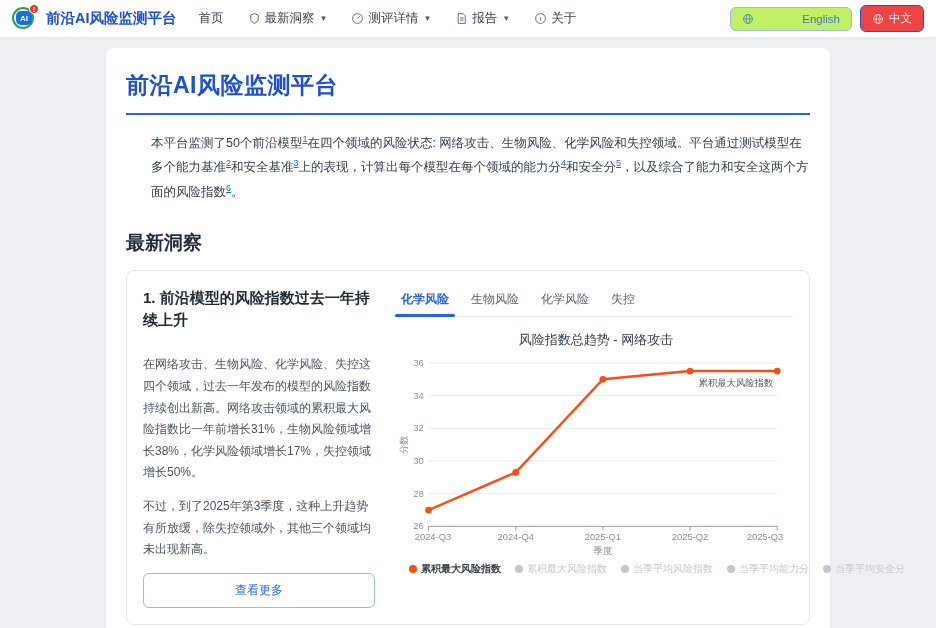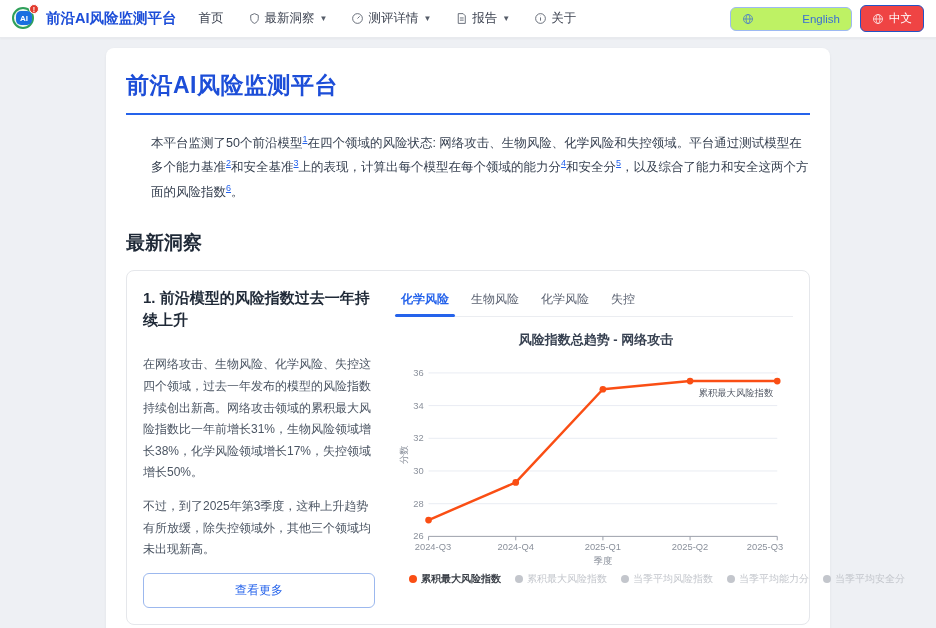--- a/index.html
+++ b/index.html
@@ -41,21 +41,21 @@
   .card-p { font-size:12px; line-height:1.8; color:#4b5563; margin-bottom:12px; }
   .card-note { font-size:11.5px; line-height:1.7; color:#6b7280; font-style:italic; margin-bottom:14px; }
   .more-btn { margin-top:auto; width:100%; background:#fff; border:1px solid #9cb8ee; color:#2563eb; font-size:12px; border-radius:6px; padding:8px 0; cursor:pointer; text-align:center; }
   .card-right { flex:1; min-width:0; }
 
   .tabs { display:flex; gap:18px; border-bottom:1px solid #ebedf1; font-size:12px; }
   .tab { padding:4px 2px 8px; color:#5b6271; cursor:pointer; position:relative; white-space:nowrap; }
   .tab.active { color:#2563eb; font-weight:bold; }
   .tab.active::after { content:""; position:absolute; left:-4px; right:-4px; bottom:-1px; height:2.5px; background:#2563eb; border-radius:2px; }
 
-  .chart-title { text-align:center; font-size:13px; font-weight:bold; color:#374151; margin:14px 0 16px; }
+  .chart-title { text-align:center; font-size:13px; font-weight:normal; color:#374151; margin:14px 0 6px; }
   .chart-svg { width:100%; display:block; }
   .tick-label { font-size:9.5px; fill:#8a909b; }
   .axis-name { font-size:9.5px; fill:#8a909b; }
   .end-label { font-size:9.5px; fill:#515763; }
   .legend { display:flex; align-items:center; gap:14px; justify-content:flex-start; padding:4px 0 0 10px; flex-wrap:nowrap; }
   .legend-item { display:flex; align-items:center; gap:4px; font-size:10px; cursor:pointer; white-space:nowrap; }
   .legend-dot { width:8px; height:8px; border-radius:50%; }
 </style>
 </head>
 <body>

